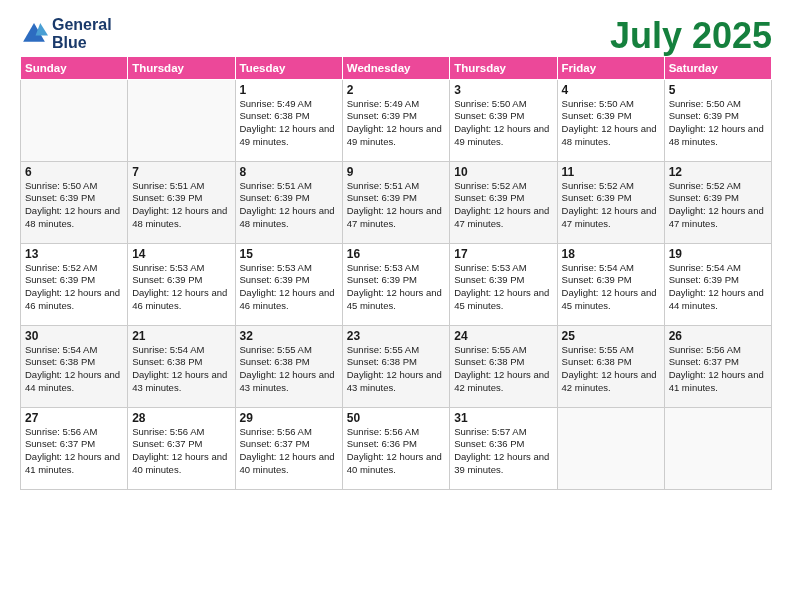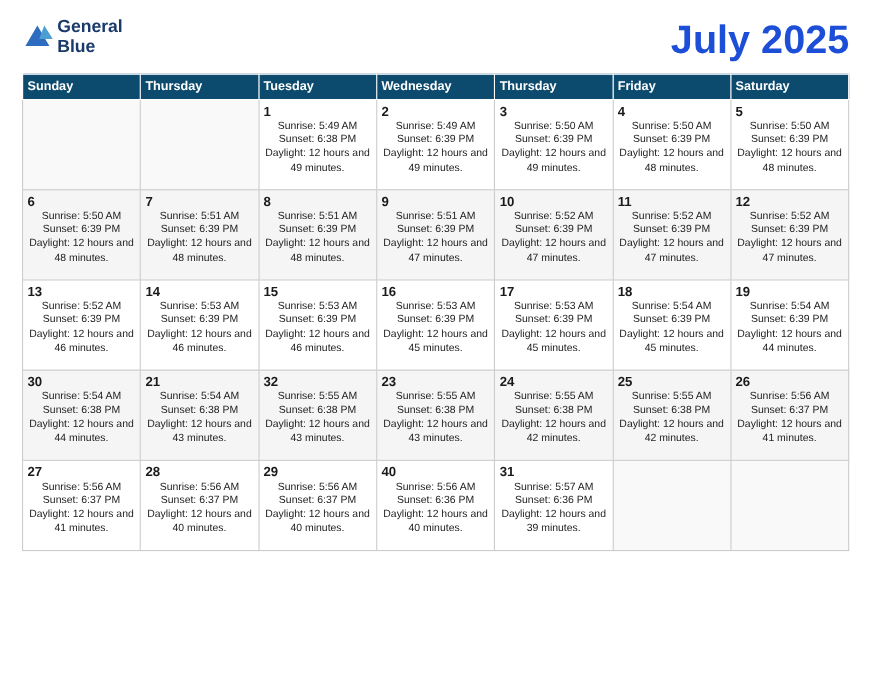--- a/index.html
+++ b/index.html
@@ -13,21 +13,21 @@
     .page {
       width: 792px;
       height: 612px;
       background: #fff;
       padding: 16px 20px 10px 20px;
     }
     .header {
       display: flex;
       justify-content: space-between;
       align-items: flex-start;
-      margin-bottom: 11px;
+      margin-bottom: 0;
     }
     .logo {
       display: flex;
       align-items: center;
       gap: 4px;
     }
     .logo-text {
       font-size: 16px;
       font-weight: bold;
       color: #1a3a6b;
@@ -39,35 +39,35 @@
     .logo-icon {
       width: 28px;
       height: 28px;
     }
     .title-block {
       text-align: right;
     }
     .month-title {
       font-size: 36px;
       font-weight: bold;
-      color: #1d4ed8;
+      color: #15803d;
       line-height: 1.1;
     }
     .location {
       font-size: 15px;
       color: #333;
       margin-top: 2px;
     }
     .calendar {
       width: 100%;
       border-collapse: collapse;
       font-size: 10.5px;
     }
     .calendar thead tr th {
-      background: #0c4a6e;
+      background: #ec4899;
       color: #fff;
       padding: 5px 4px;
       text-align: left;
       font-size: 11.5px;
       font-weight: bold;
       border: 1px solid #fff;
     }
     .calendar tbody tr td {
       border: 1px solid #ccc;
       vertical-align: top;
@@ -86,21 +86,20 @@
       font-size: 12px;
       font-weight: bold;
       color: #1a1a1a;
       display: block;
       margin-bottom: 1px;
     }
     .day-info {
       font-size: 9.5px;
       color: #222;
       line-height: 1.35;
-      text-align: center;
     }
     .empty-cell {
       background: #f9f9f9 !important;
     }
   </style>
 </head>
 <body>
 
 <div class="page">
   <div class="header">
@@ -253,21 +252,21 @@
           </td>
           <td>
             <span class="day-number">28</span>
             <div class="day-info">Sunrise: 5:56 AM<br>Sunset: 6:37 PM<br>Daylight: 12 hours and 40 minutes.</div>
           </td>
           <td>
             <span class="day-number">29</span>
             <div class="day-info">Sunrise: 5:56 AM<br>Sunset: 6:37 PM<br>Daylight: 12 hours and 40 minutes.</div>
           </td>
           <td>
-            <span class="day-number">40</span>
+            <span class="day-number">50</span>
             <div class="day-info">Sunrise: 5:56 AM<br>Sunset: 6:36 PM<br>Daylight: 12 hours and 40 minutes.</div>
           </td>
           <td>
             <span class="day-number">31</span>
             <div class="day-info">Sunrise: 5:57 AM<br>Sunset: 6:36 PM<br>Daylight: 12 hours and 39 minutes.</div>
           </td>
           <td class="empty-cell"></td>
           <td class="empty-cell"></td>
         </tr>
       </tbody>

